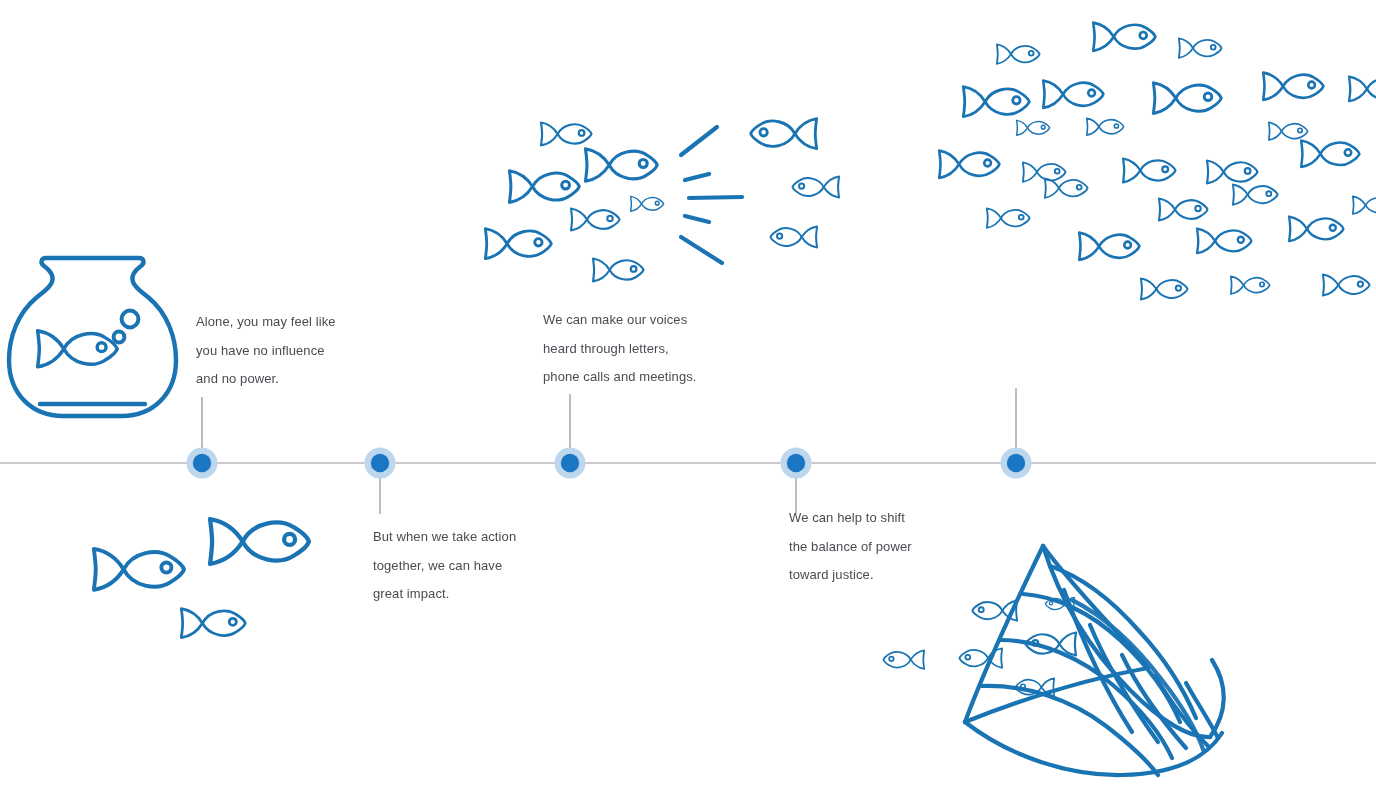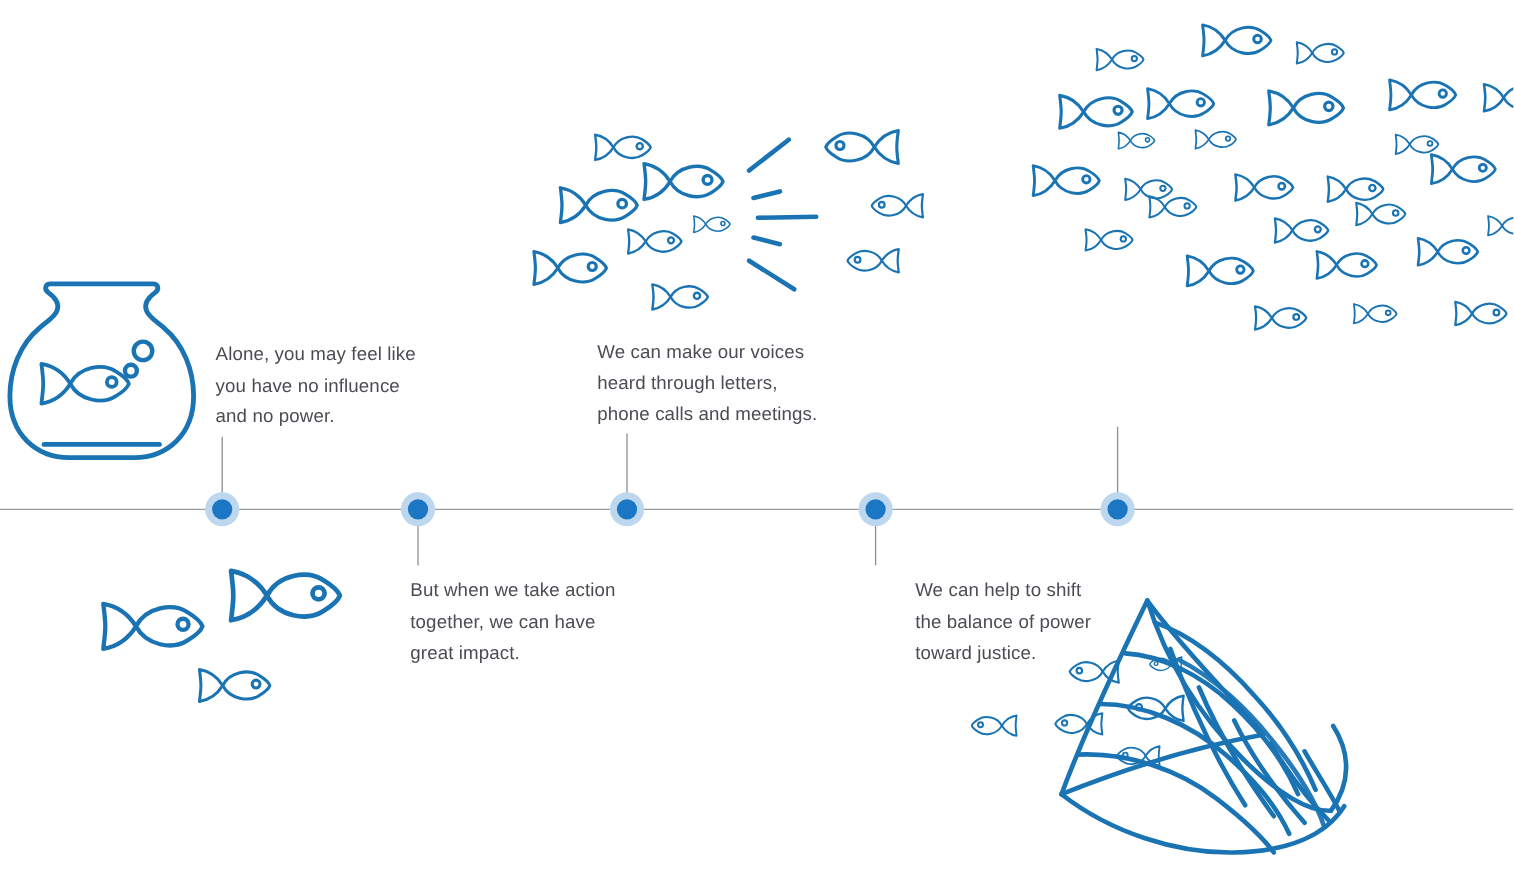--- a/index.html
+++ b/index.html
@@ -22,21 +22,21 @@
   #art {
     position: absolute;
     left: 0;
     top: 0;
     width: 1376px;
     height: 799px;
   }
   .caption {
     position: absolute;
     color: #4b4b53;
-    font-size: 17px;
+    font-size: 13px;
     line-height: 28.5px;
     letter-spacing: 0.1px;
     white-space: pre-line;
     font-family: "Liberation Sans", sans-serif;
   }
 </style>
 </head>
 <body>
 
 <div id="stage">
@@ -319,18 +319,18 @@
 and no power.</div>
 
   <div class="caption" style="left:543px; top:306px; width:260px;">We can make our voices
 heard through letters,
 phone calls and meetings.</div>
 
   <div class="caption" style="left:373px; top:523px; width:250px;">But when we take action
 together, we can have
 great impact.</div>
 
-  <div class="caption" style="left:789px; top:523px; width:230px;margin-left:43px;">We can help to shift
+  <div class="caption" style="left:789px; top:504px; width:230px;">We can help to shift
 the balance of power
 toward justice.</div>
 
 
 </div>
 
 </body></html>

